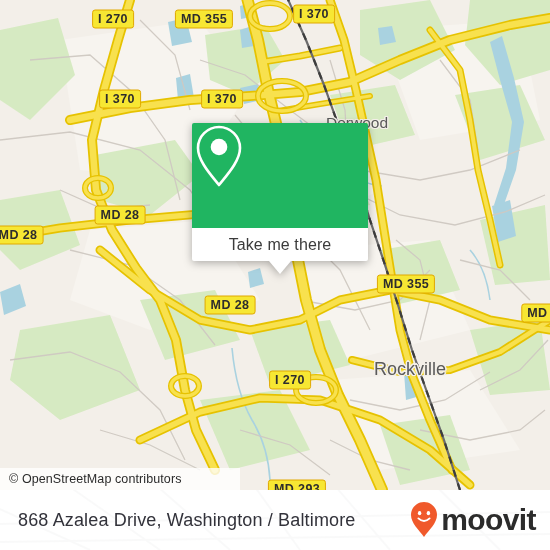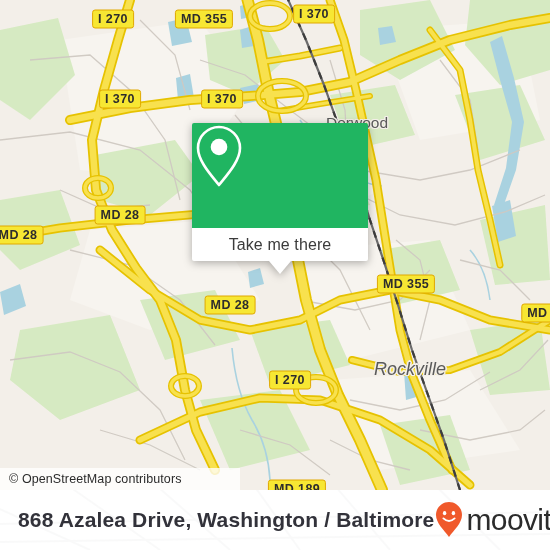--- a/index.html
+++ b/index.html
@@ -36,21 +36,21 @@
 
   
   .place{
     position:absolute;z-index:28;transform:translate(-50%,-50%);
     color:#5a5a5a;white-space:nowrap;
     text-shadow:
        1.4px 0 0 #f3efe9,-1.4px 0 0 #f3efe9,0 1.4px 0 #f3efe9,0 -1.4px 0 #f3efe9,
        1px 1px 0 #f3efe9,-1px 1px 0 #f3efe9,1px -1px 0 #f3efe9,-1px -1px 0 #f3efe9;
   }
   .place.town{font-size:15.5px;}
-  .place.city{font-size:18px;font-style:italic;}
+  .place.city{font-size:18px;}
 
   
   .popup{
     position:absolute;left:192px;top:123px;width:176px;z-index:60;
     filter:drop-shadow(0 2px 4px rgba(0,0,0,.30));
   }
   .popup-head{
     height:105px;background:#20b561;
     border-radius:2px 2px 0 0;
     display:flex;align-items:center;justify-content:center;
@@ -72,26 +72,26 @@
     position:absolute;left:0;top:490px;width:550px;height:60px;
     background:#fff;display:flex;align-items:center;
     box-sizing:border-box;padding:0 14px 0 18px;
     z-index:70;overflow:hidden;
   }
   .footer-ghost{
     position:absolute;left:0;top:0;width:550px;height:60px;
     opacity:.055;pointer-events:none;
   }
   .footer-title{
-    position:relative;flex:1;font-size:21px;color:#32323a;
-    letter-spacing:.15px;white-space:nowrap;font-weight:bold;
+    position:relative;flex:1;font-size:18px;color:#32323a;
+    letter-spacing:.15px;white-space:nowrap;
   }
   .brand{position:relative;display:flex;align-items:center;gap:2px;}
   .brand-word{
-    font-size:30px;color:#2b2b2b;font-weight:400;letter-spacing:-.6px;line-height:30px;
+    font-size:30px;color:#2b2b2b;font-weight:700;letter-spacing:-.6px;line-height:30px;
   }
 </style>
 </head>
 <body>
 
 <div class="screen">
 
   <div class="map">
 
     <svg width="550" height="490" viewBox="0 0 550 490">
@@ -243,21 +243,21 @@
     <div class="shield" style="left:204px;top:19px;">MD 355</div>
     <div class="shield" style="left:314px;top:14px;">I 370</div>
     <div class="shield" style="left:120px;top:99px;">I 370</div>
     <div class="shield" style="left:222px;top:99px;">I 370</div>
     <div class="shield" style="left:120px;top:215px;">MD 28</div>
     <div class="shield" style="left:18px;top:235px;">MD 28</div>
     <div class="shield" style="left:230px;top:305px;">MD 28</div>
     <div class="shield" style="left:406px;top:284px;">MD 355</div>
     <div class="shield" style="left:543px;top:313px;">MD 1</div>
     <div class="shield" style="left:290px;top:380px;">I 270</div>
-    <div class="shield" style="left:297px;top:489px;">MD 189</div>
+    <div class="shield" style="left:297px;top:489px;">MD 293</div>
 
     <div class="place town" style="left:357px;top:123px;">Derwood</div>
     <div class="place city" style="left:410px;top:369px;">Rockville</div>
 
     <div class="attrib">© OpenStreetMap contributors</div>
 
     <div class="popup">
       <div class="popup-head">
         <svg width="54" height="66" viewBox="0 0 54 66">
           <path d="M27 4 C15.4 4 6 13.4 6 25 C6 38 19 52 27 62 C35 52 48 38 48 25 C48 13.4 38.6 4 27 4 Z" fill="none" stroke="#ffffff" stroke-width="2.6" stroke-linejoin="round"></path>

